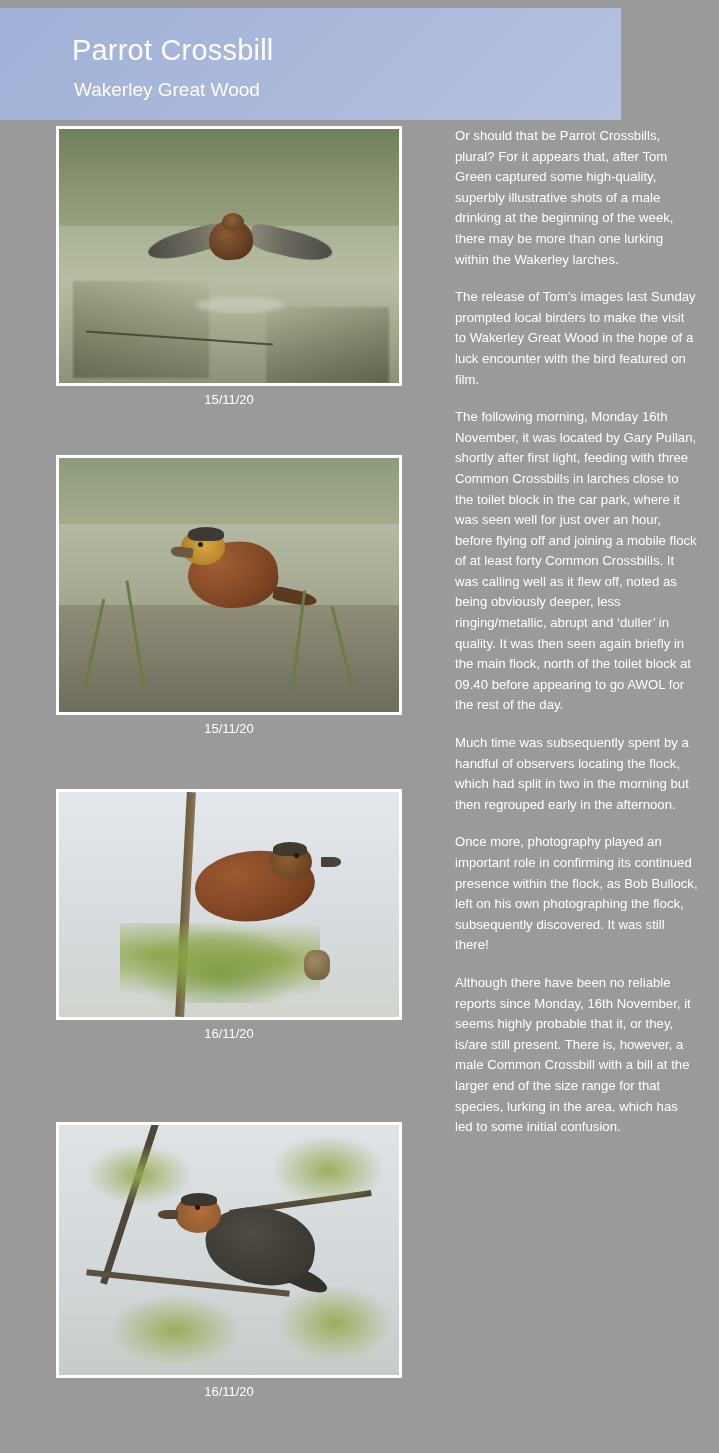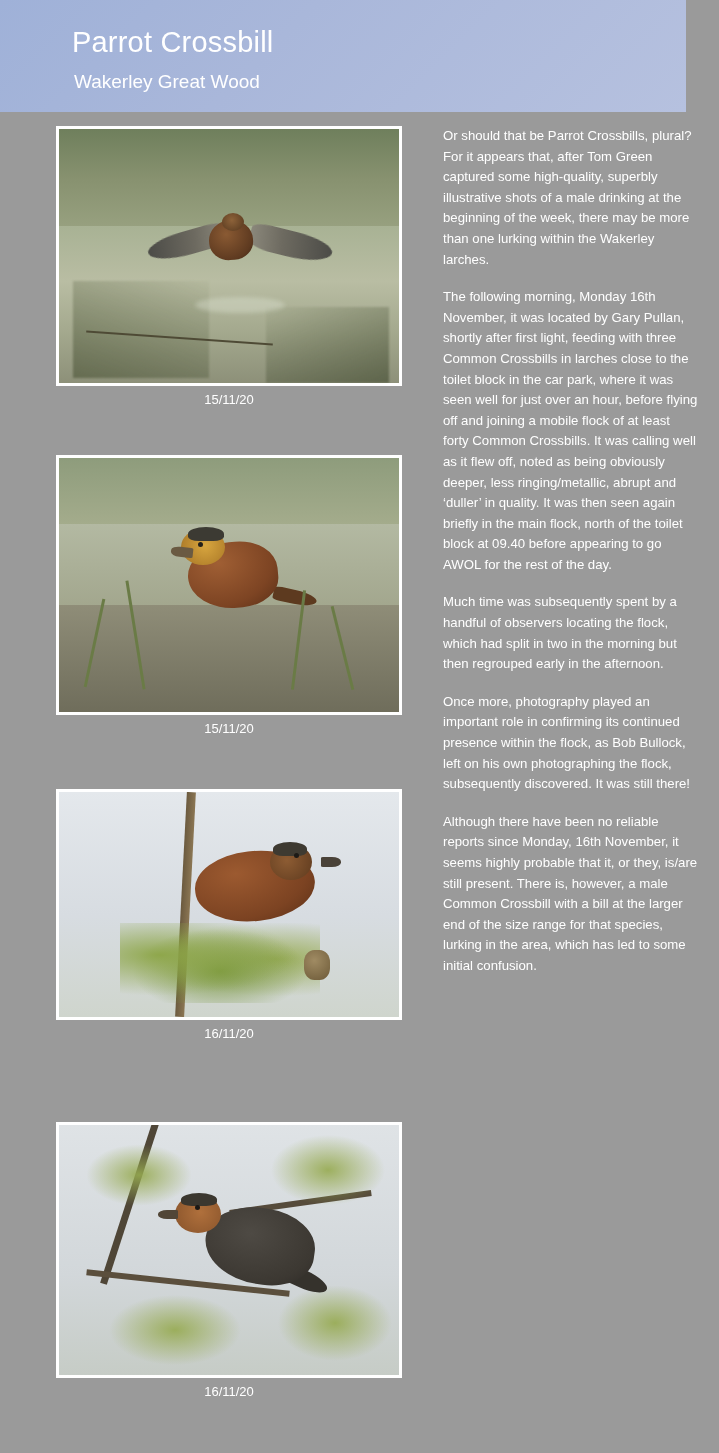--- a/index.html
+++ b/index.html
@@ -16,22 +16,22 @@
   }
   .page {
     position: absolute;
     top: 0; left: 0;
     width: 719px;
     height: 1453px;
     background: #9a9a9a;
   }
   .header-band {
     position: absolute;
-    top: 0; left: 0;
-    width: 686px;
+    top: 8px; left: 0;
+    width: 621px;
     height: 112px;
     background: linear-gradient(135deg, #9fb1d8 0%, #a9b7da 40%, #b6c1df 100%);
   }
   .title {
     position: absolute;
     left: 72px;
     top: 26px;
     font-size: 29px;
     color: #ffffff;
     letter-spacing: 0.2px;
@@ -288,21 +288,21 @@
   .text-col {
     position: absolute;
     left: 443px;
     top: 126px;
     width: 255px;
     color: #ffffff;
     font-size: 13.2px;
     line-height: 20.6px;
   }
   .text-col p {
-    margin: 0 0 17px 0;
+    margin: 0 0 17px 12px;
   }
 </style>
 </head>
 <body>
 
 <div class="page">
 
   <div class="header-band">
     <div class="title">Parrot Crossbill</div>
     <div class="subtitle">Wakerley Great Wood</div>
@@ -377,19 +377,20 @@
       <div class="p4-cap"></div>
       <div class="p4-bill"></div>
       <div class="p4-eye"></div>
 
     </div>
     <div class="caption">16/11/20</div>
   </div>
 
   <div class="text-col">
     <p>Or should that be Parrot Crossbills, plural?  For it appears that, after Tom Green captured some high-quality, superbly illustrative shots of a male drinking at the beginning of the week, there may be more than one lurking within the Wakerley larches.</p>
+    <p>The release of Tom’s images last Sunday prompted local birders to make the visit to Wakerley Great Wood in the hope of a luck encounter with the bird featured on film.</p>
     <p>The following morning, Monday 16th November, it was located by Gary Pullan, shortly after first light, feeding with three Common Crossbills in larches close to the toilet block in the car park, where it was seen well for just over an hour, before flying off and joining a mobile flock of at least forty Common Crossbills. It was calling well as it flew off, noted as being obviously deeper, less ringing/metallic, abrupt and ‘duller’ in quality. It was then seen again briefly in the main flock, north of the toilet block at 09.40 before appearing to go AWOL for the rest of the day.</p>
     <p>Much time was subsequently spent by a handful of observers locating the flock, which had split in two in the morning but then regrouped early in the afternoon.</p>
     <p>Once more, photography played an important role in confirming its continued presence within the flock, as Bob Bullock, left on his own photographing the flock, subsequently discovered. It was still there!</p>
     <p>Although there have been no reliable reports since Monday, 16th November, it seems highly probable that it, or they, is/are still present. There is, however, a male Common Crossbill with a bill at the larger end of the size range for that species, lurking in the area, which has led to some initial confusion.</p>
   </div>
 
 </div>
 
 </body></html>

